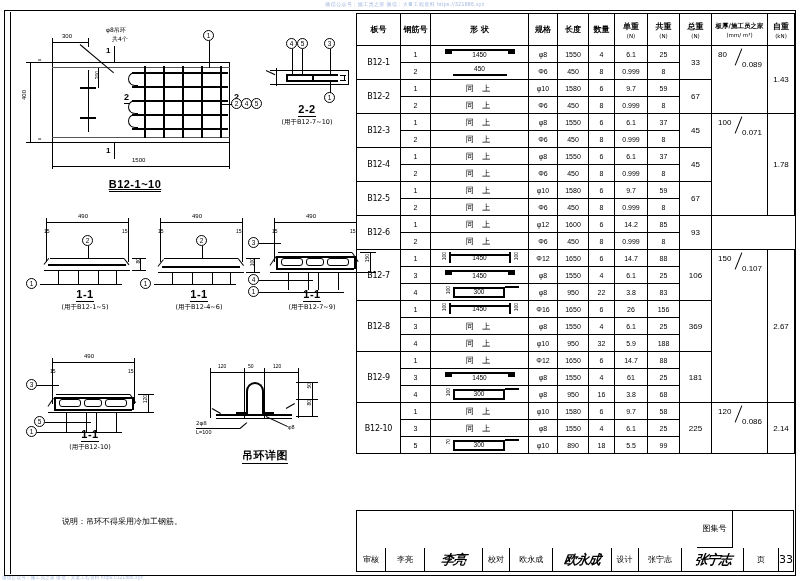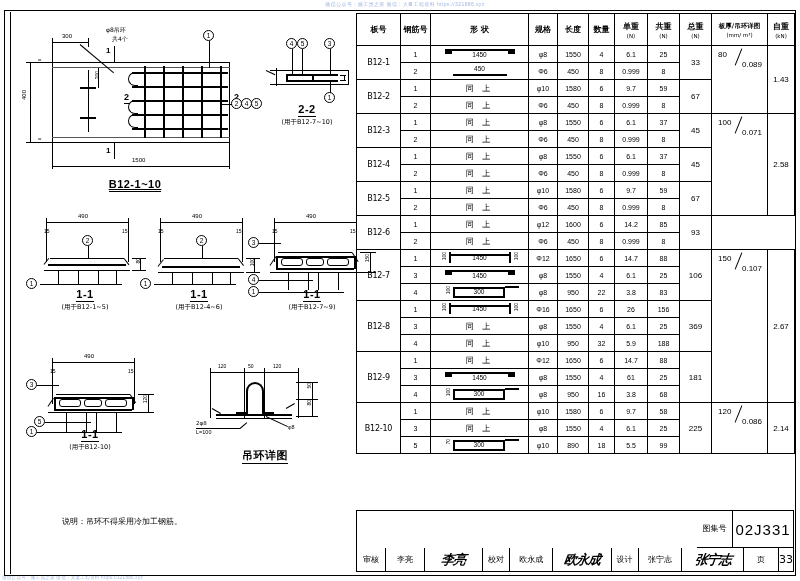--- a/index.html
+++ b/index.html
@@ -450,21 +450,21 @@
         <tr>
           <th class="cn"><span>板号</span></th>
           <th class="cn"><span>钢筋号</span></th>
           <th class="cn"><span>形  状</span></th>
           <th class="cn"><span>规格</span></th>
           <th class="cn"><span>长度</span></th>
           <th class="cn"><span>数量</span></th>
           <th class="cn"><span>单重</span><span class="hd-unit">(N)</span></th>
           <th class="cn"><span>共重</span><span class="hd-unit">(N)</span></th>
           <th class="cn"><span>总重</span><span class="hd-unit">(N)</span></th>
-          <th class="cn" style="font-size:6.5px;"><span>板厚/吊环详图</span><span class="hd-unit">(mm/ m³)</span></th>
+          <th class="cn" style="font-size:6.5px;"><span>板厚/施工员之家</span><span class="hd-unit">(mm/ m³)</span></th>
           <th class="cn"><span>自重</span><span class="hd-unit">(kN)</span></th>
         </tr>
       </thead>
       <tbody id="sched-body">
           <tr>
             <td class="plate cn rowdiv-strong" rowspan="2">B12-1</td>
             <td class="rowdiv-strong">1</td>
             <td class="rowdiv-strong">
               <div class="shape">
                 <div class="sbar" style="left: 14px; top: 3px; width: 70px; height: 2.4px;"></div>
@@ -544,21 +544,21 @@
             <td class="rowdiv-strong">6.1</td>
             <td class="rowdiv-strong">37</td>
             <td class="total rowdiv-strong" rowspan="2">45</td>
             <td class="thickvol rowdiv-strong" rowspan="6">
               <div class="thickvol-inner">
                 <span class="tv-a">100</span>
                 <span class="tv-slash"></span>
                 <span class="tv-b">0.071</span>
               </div>
             </td>
-            <td class="weight rowdiv-strong" rowspan="6">2.58</td>
+            <td class="weight rowdiv-strong" rowspan="6">1.78</td>
           </tr>
           <tr>
             <td>2</td>
             <td>
               <div class="shape">
                 <span class="same cn" style="position: absolute; left: 0px; right: 0px; top: 3px; text-align: center;">同 上</span>
               </div>
             </td>
             <td>Φ6</td>
             <td>450</td>
@@ -863,21 +863,20 @@
             <td>18</td>
             <td>5.5</td>
             <td>99</td>
           </tr>
         </tbody>
     </table>
   </div>
 
   <div class="title-block">
     <div class="tb-atlas-lbl">图集号</div>
-    <div class="tb-atlas-val">02J331</div>
     <div class="tb-row2">
       <div class="tb-c" style="width:30px;">审核</div>
       <div class="tb-c" style="width:40px;">李亮</div>
       <div class="tb-c" style="width:60px;">
           <span class="tb-sign cn">李亮</span>
         </div>
       <div class="tb-c" style="width:28px;">校对</div>
       <div class="tb-c" style="width:45px;">欧永成</div>
       <div class="tb-c" style="width:60px;">
           <span class="tb-sign cn">欧永成</span>

